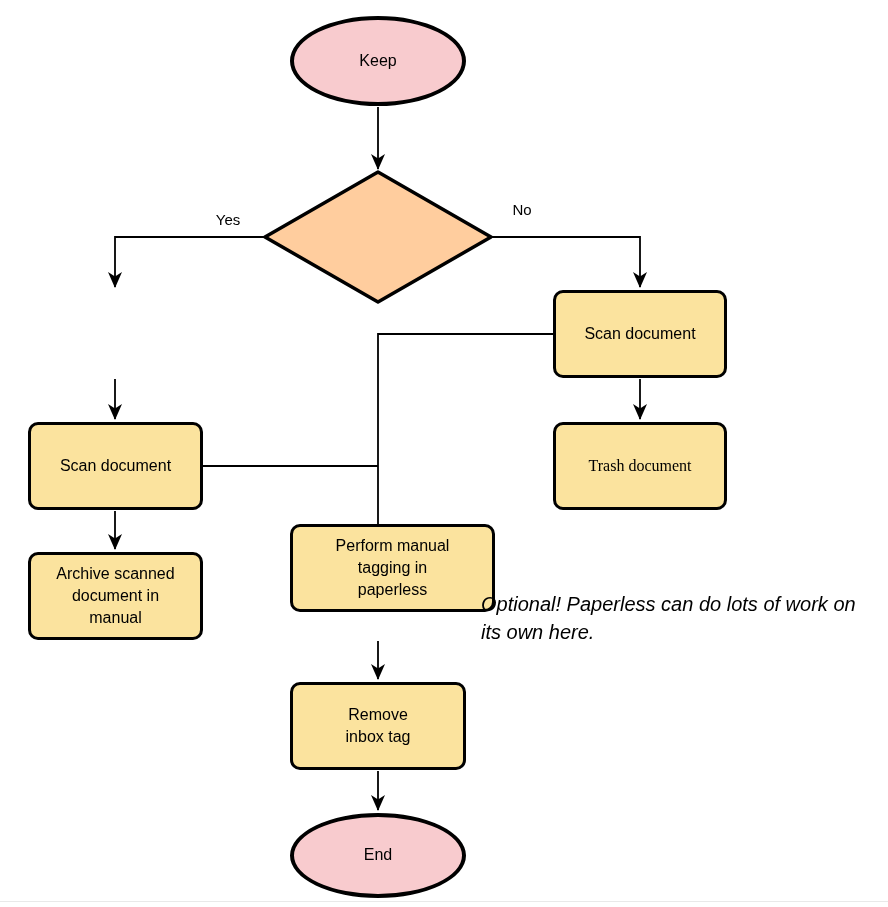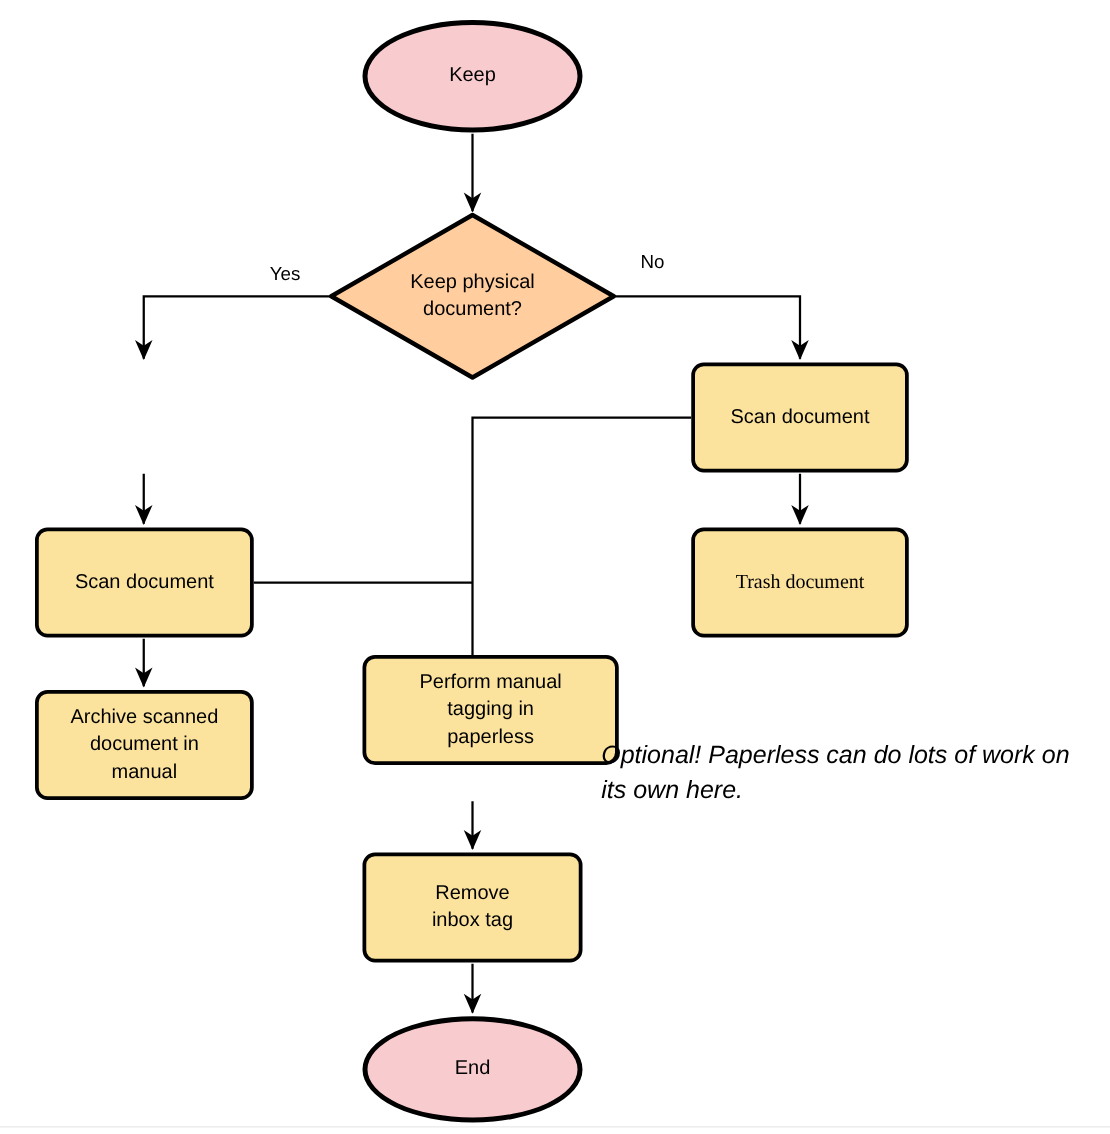--- a/index.html
+++ b/index.html
@@ -90,22 +90,20 @@
     <path class="edge" d="M378 641 L378 679" marker-end="url(#arrow)"></path>
     <path class="edge" d="M378 771 L378 810" marker-end="url(#arrow)"></path>
 
     <polygon class="diamond" points="378,172 491,237 378,302 265,237"></polygon>
   </svg>
 
   <div class="node terminal" style="left:290px;top:16px;width:176px;height:90px;">
     <span>Keep</span>
   </div>
 
-  <div class="decision-text" style="left:278px;top:205px;width:200px;height:64px;">Keep physical
-document?</div>
 
   <div class="floating-label" style="left:198px;top:211px;width:60px;">Yes</div>
 
   <div class="floating-label" style="left:492px;top:201px;width:60px;">No</div>
 
 
   <div class="node" style="left:28px;top:422px;width:175px;height:88px;">
     <span>Scan document</span>
   </div>
 

